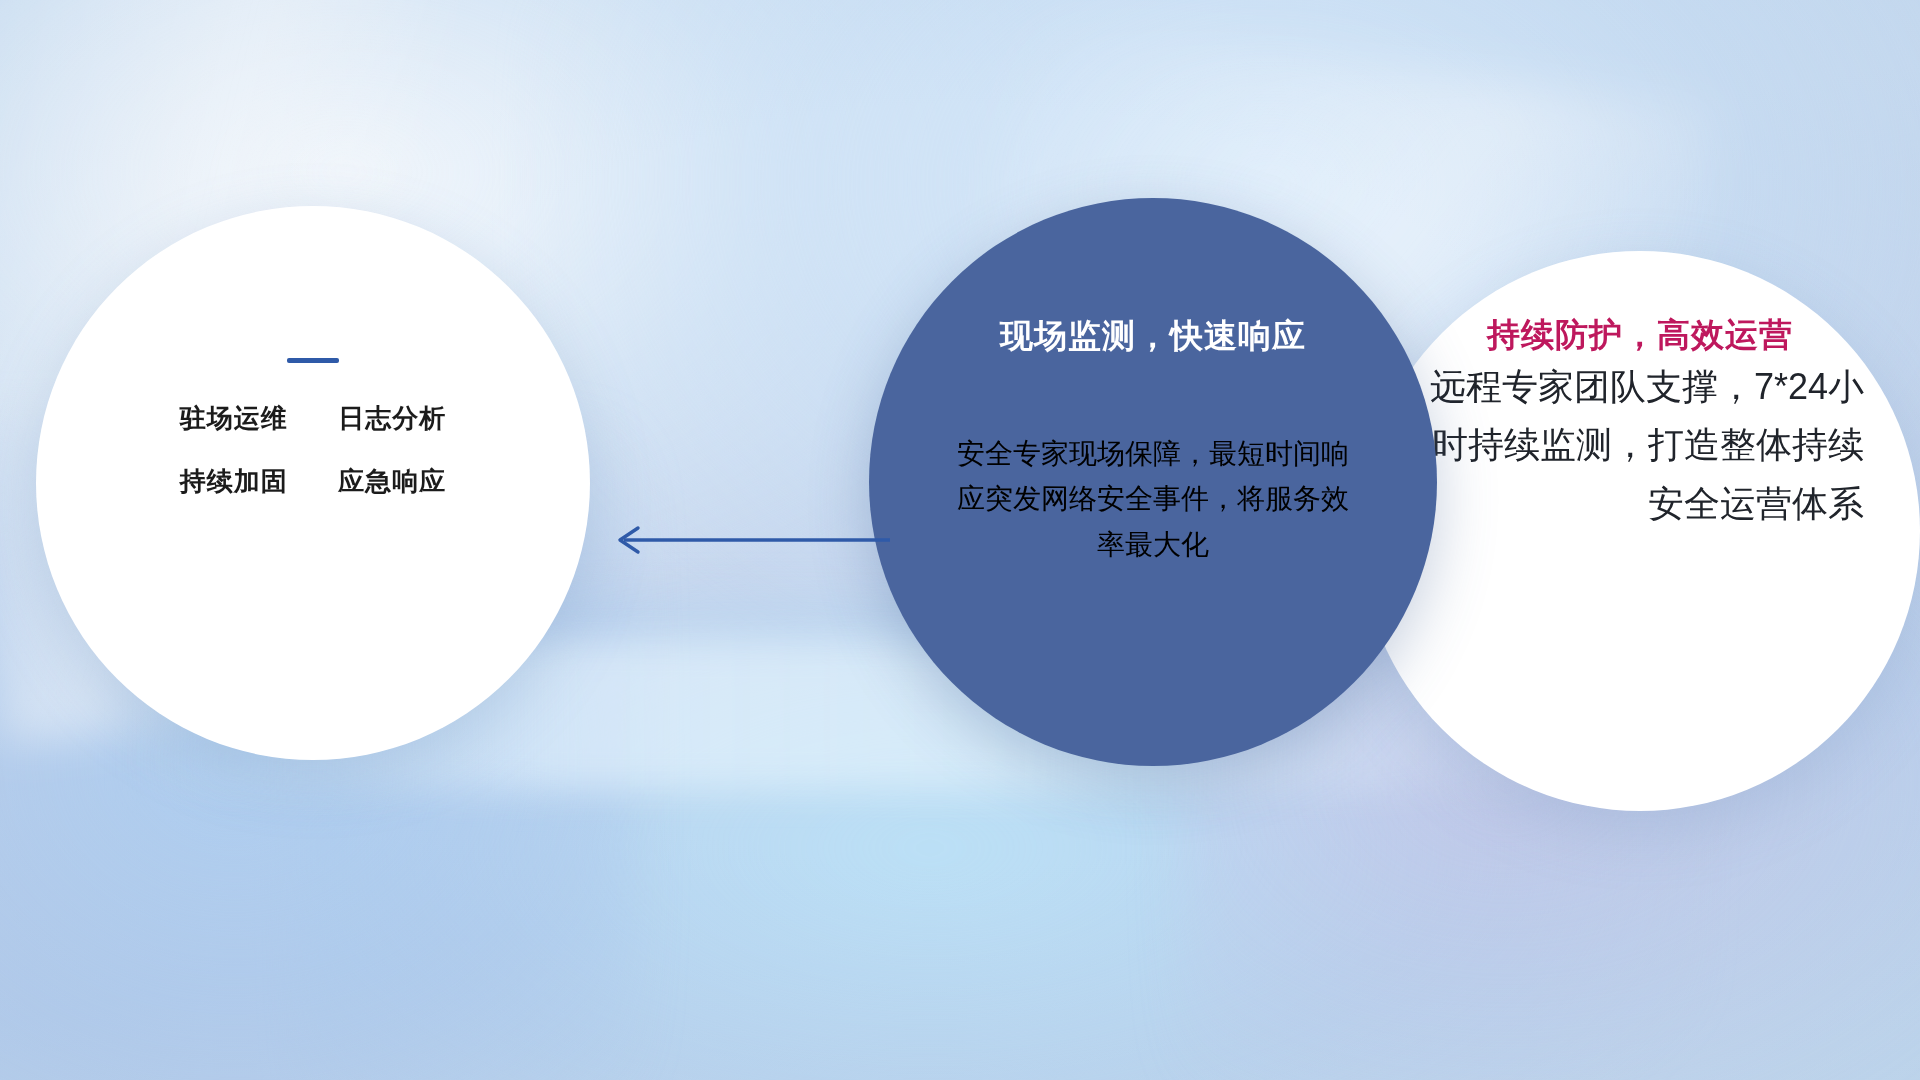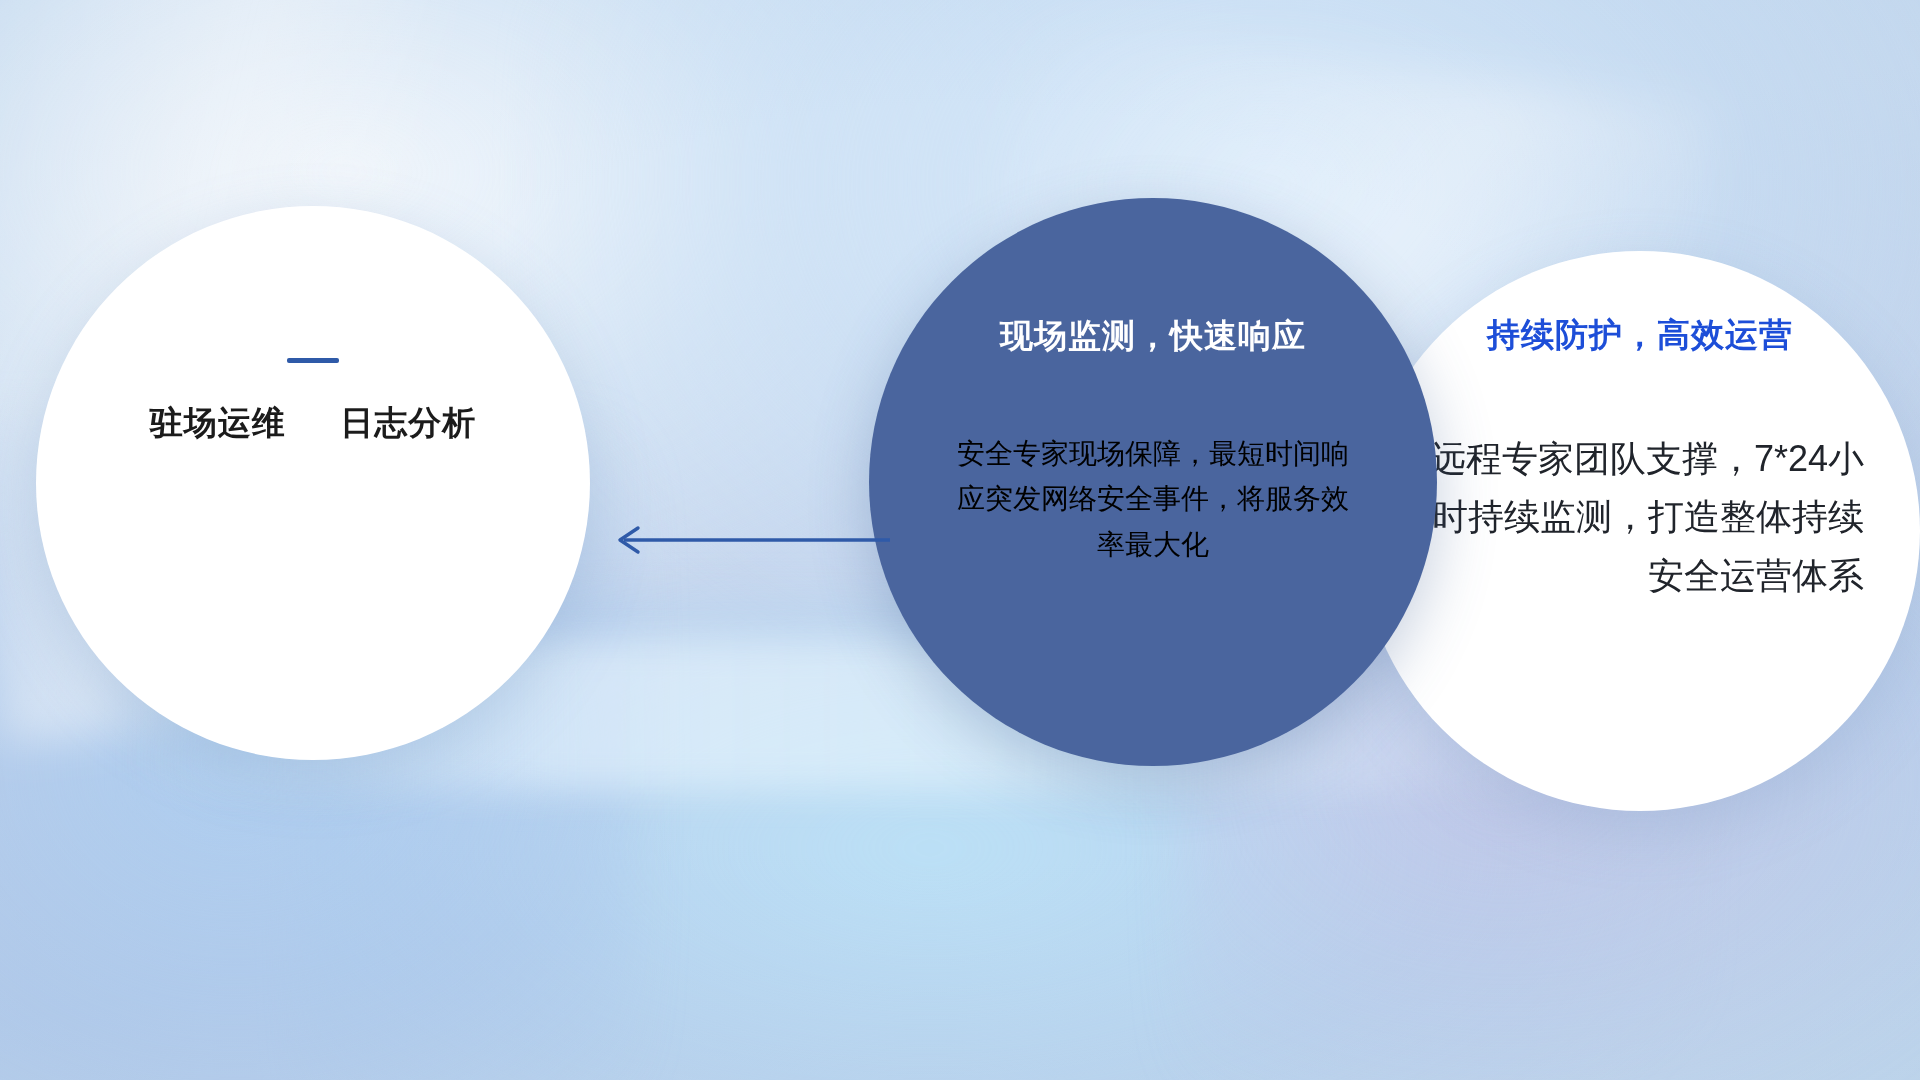--- a/index.html
+++ b/index.html
@@ -132,21 +132,21 @@
     padding: 0 48px;
   }
   .dash-rule {
     width: 52px;
     height: 5px;
     background: #2f5aa8;
     margin: 0 auto 38px auto;
     border-radius: 2px;
   }
   .kw-row {
-    font-size: 33px;
+    font-size: 26px;
     font-weight: bold;
     color: #1b1b1b;
     letter-spacing: 1px;
     margin-bottom: 28px;
     white-space: nowrap;
   }
   .kw-row .gap { display: inline-block; width: 34px; }
   .kw-row.last { margin-bottom: 0; }
 
   
@@ -177,24 +177,23 @@
   #circle-right .inner {
     position: absolute;
     left: 0; right: 0;
     top: 62px;
     padding: 0 56px;
     text-align: center;
   }
   #circle-right .heading {
     font-size: 33px;
     font-weight: bold;
-    color: #1d4ed8;
+    color: #be185d;
     letter-spacing: 1px;
     white-space: nowrap;
-    margin-bottom: 72px;
   }
   #circle-right .body {
     font-size: 36px;
     line-height: 1.62;
     color: #20242b;
     text-align: right;
   }
 
   
   #arrow {
@@ -223,20 +222,25 @@
   <div class="bg-vignette"></div>
 
   <div class="circle" id="circle-left">
     <div class="inner">
       <div class="dash-rule"></div>
       <div class="kw-row">
         <span>驻场运维</span>
         <span class="gap"></span>
         <span>日志分析</span>
       </div>
+      <div class="kw-row">
+        <span>持续加固</span>
+        <span class="gap"></span>
+        <span>应急响应</span>
+      </div>
     </div>
   </div>
 
   <svg id="arrow" viewBox="0 0 290 36">
     <line x1="288" y1="18" x2="22" y2="18" stroke="#2f5aa8" stroke-width="3.4"></line>
     <polyline points="36,6 18,18 36,30" fill="none" stroke="#2f5aa8" stroke-width="3.4" stroke-linecap="round" stroke-linejoin="round"></polyline>
   </svg>
 
   <div class="circle" id="circle-right">
     <div class="inner">

